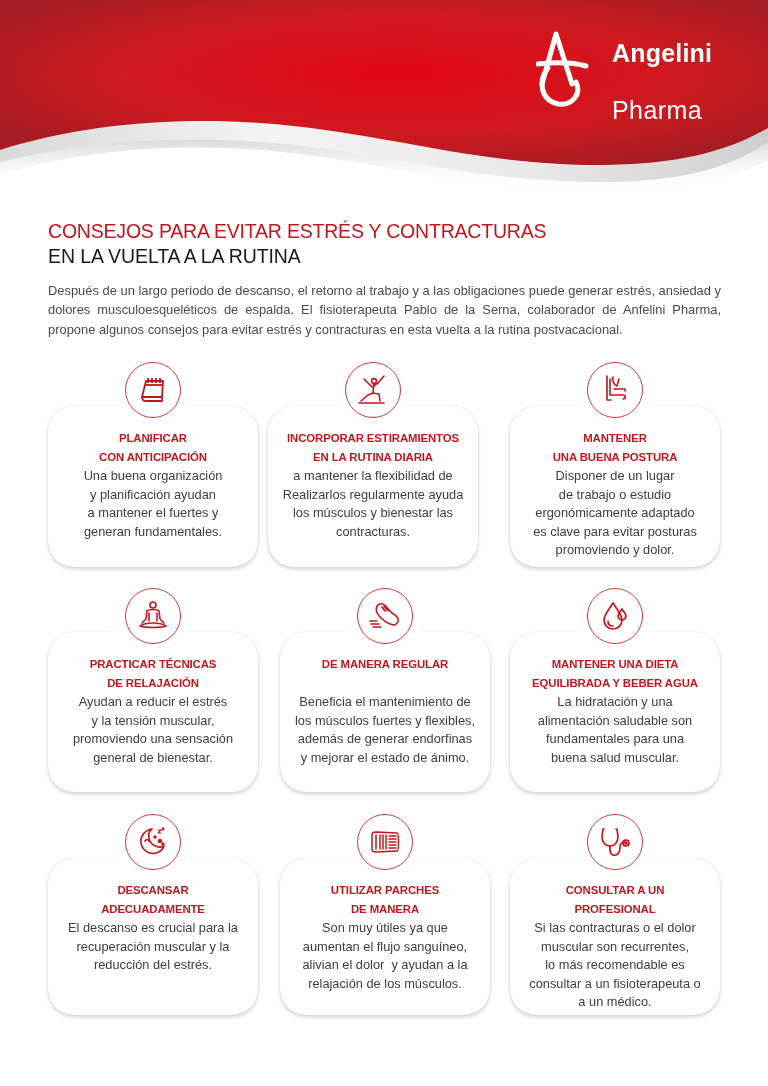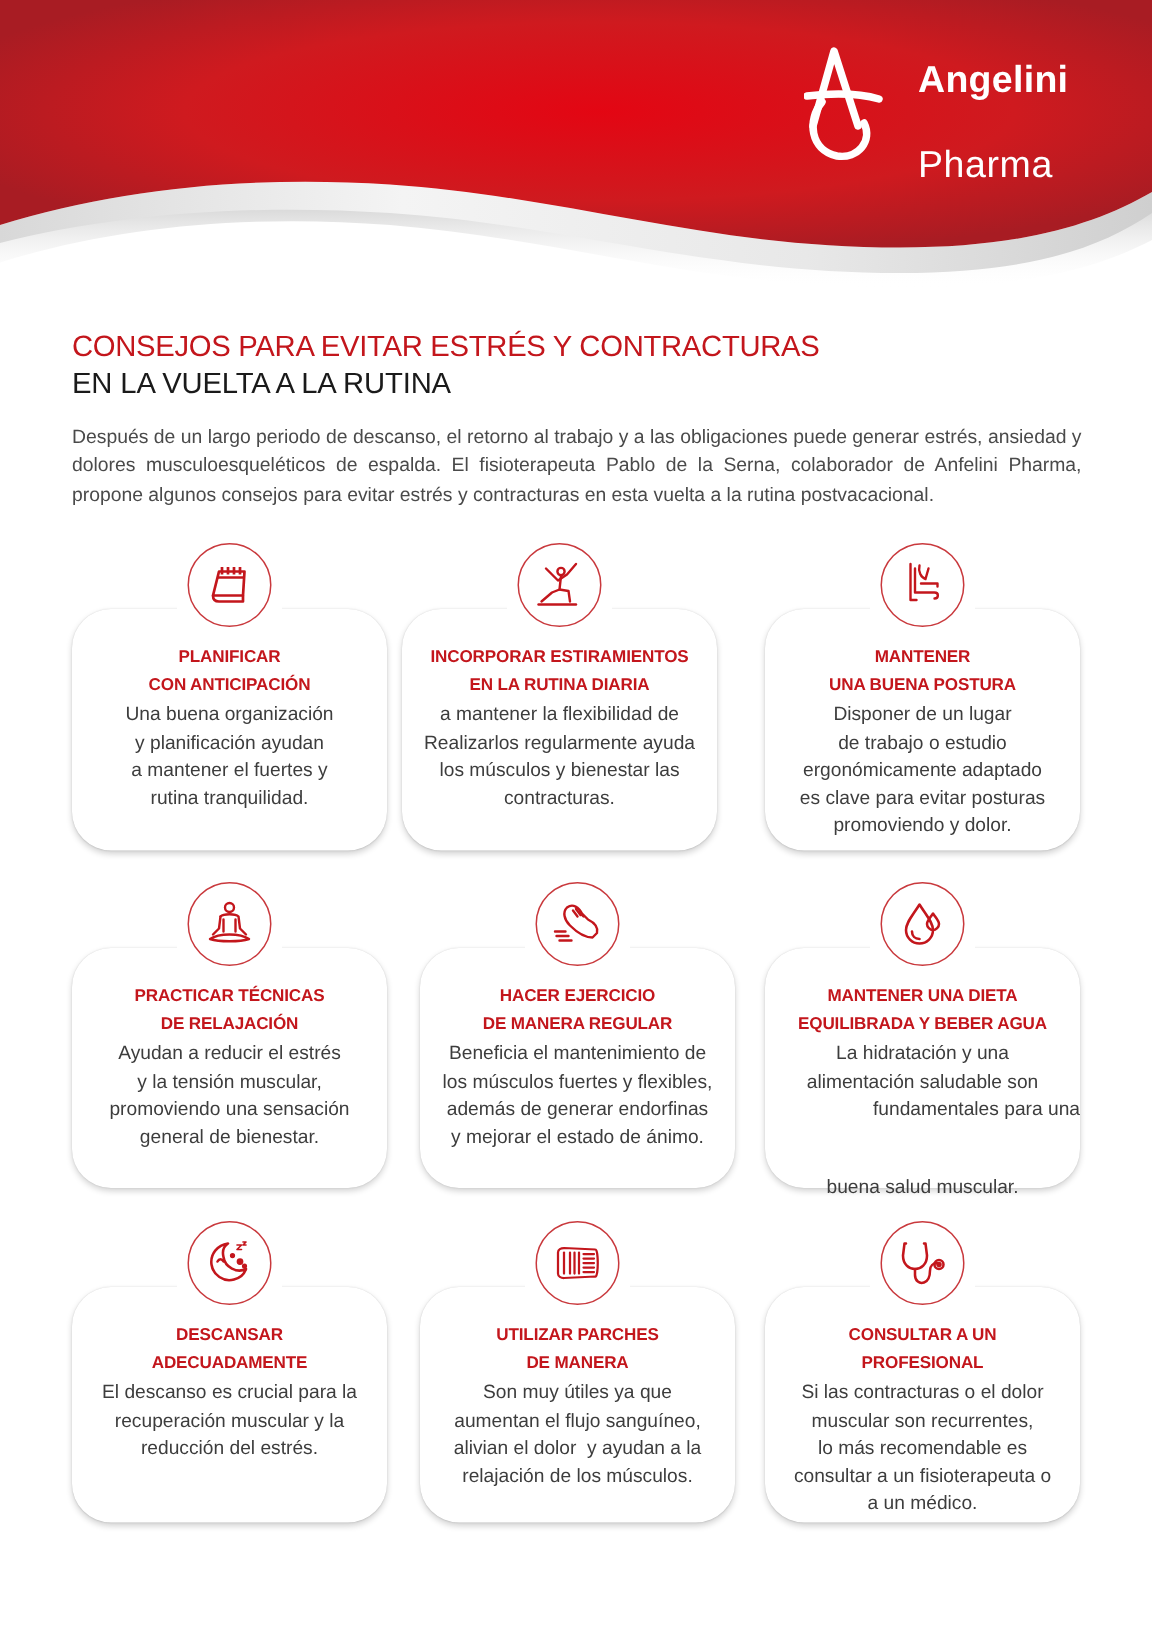--- a/index.html
+++ b/index.html
@@ -93,21 +93,21 @@
   </svg>
 </div>
       <div class="card-title" style="top: 23px;">
         <div>PLANIFICAR</div>
         <div>CON ANTICIPACIÓN</div>
       </div>
       <div class="card-body" style="top: 61px;">
         <div style="white-space: pre;">Una buena organización</div>
         <div style="white-space: pre;">y planificación ayudan</div>
         <div style="white-space: pre;">a mantener el fuertes y</div>
-        <div style="white-space: pre;">rutina tranquilidad.</div>
+        <div style="white-space: pre;">generan fundamentales.</div>
       </div>
     </div>
     <div class="card" style="left: 268px; top: 406px; height: 161px;">
       <div class="gap"></div>
       <div class="icon-circle" style="left: 77px; top: -44px;">
   <svg viewBox="0 0 34 34" fill="none" stroke="#c3161c" stroke-width="1.6" stroke-linecap="round" stroke-linejoin="round">
     <circle cx="18" cy="8" r="2.4"></circle>
     <path d="M28,3 L22,10 L16,14 L8,6"></path>
     <path d="M18,11 L17,20 L12,22 L5,28"></path>
     <path d="M17,20 L23,21 L24,28"></path>
@@ -172,21 +172,20 @@
     <div class="card" style="left: 280px; top: 632px; height: 160px;">
       <div class="gap"></div>
       <div class="icon-circle" style="left: 77px; top: -44px;">
   <svg viewBox="0 0 34 34" fill="none" stroke="#c3161c" stroke-width="1.6" stroke-linecap="round" stroke-linejoin="round">
     <path d="M10,6 C14,3 18,6 20,10 L24,14 C28,16 31,19 30,23 L27,26 C22,26 16,22 12,18 C8,14 7,9 10,6 Z"></path>
     <path d="M14,8 L17,12 M16,7 L19,11 M18,9 L21,12"></path>
     <path d="M2,22 L9,22 M3,25 L11,25 M5,28 L13,28"></path>
   </svg>
 </div>
       <div class="card-title" style="top: 23px;">
-        <div>HACER EJERCICIO</div>
         <div>DE MANERA REGULAR</div>
       </div>
       <div class="card-body" style="top: 61px;">
         <div style="white-space: pre;">Beneficia el mantenimiento de</div>
         <div style="white-space: pre;">los músculos fuertes y flexibles,</div>
         <div style="white-space: pre;">además de generar endorfinas</div>
         <div style="white-space: pre;">y mejorar el estado de ánimo.</div>
       </div>
     </div>
     <div class="card" style="left: 510px; top: 632px; height: 160px;">
@@ -198,22 +197,22 @@
     <path d="M10,22 C10,25 12,27 15,27"></path>
   </svg>
 </div>
       <div class="card-title" style="top: 23px;">
         <div>MANTENER UNA DIETA</div>
         <div>EQUILIBRADA Y BEBER AGUA</div>
       </div>
       <div class="card-body" style="top: 61px;">
         <div style="white-space: pre;">La hidratación y una</div>
         <div style="white-space: pre;">alimentación saludable son</div>
-        <div style="white-space: pre; text-align: right;">fundamentales para una</div>
-        <div style="white-space: pre; margin-top: 33px;">buena salud muscular.</div>
+        <div style="white-space: pre;">fundamentales para una</div>
+        <div style="white-space: pre;">buena salud muscular.</div>
       </div>
     </div>
     <div class="card" style="left: 48px; top: 858px; height: 157px;">
       <div class="gap"></div>
       <div class="icon-circle" style="left: 77px; top: -44px;">
   <svg viewBox="0 0 34 34" fill="none" stroke="#c3161c" stroke-width="1.7" stroke-linecap="round" stroke-linejoin="round">
     <path d="M16,4 C9,5 4,11 5,18 C6,25 13,30 20,28 C24,27 27,24 28,21 C22,24 14,20 13,13 C12,9 13,6 16,4 Z"></path>
     <path d="M9,16 C10,14 12,14 13,16"></path>
     <path d="M22,5 L25,5 L22,8 L25,8 M26,3 L28,3 L26,5 L28,5" stroke-width="1.1"></path>
     <circle cx="19" cy="12" r="0.9" fill="#c3161c"></circle>

